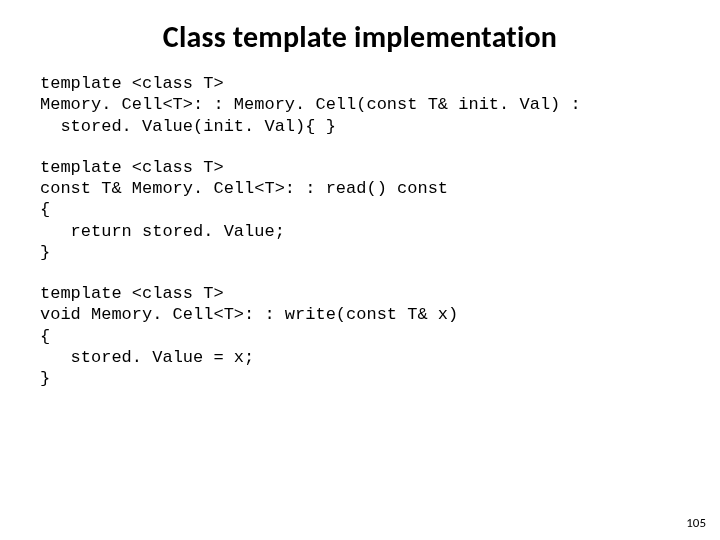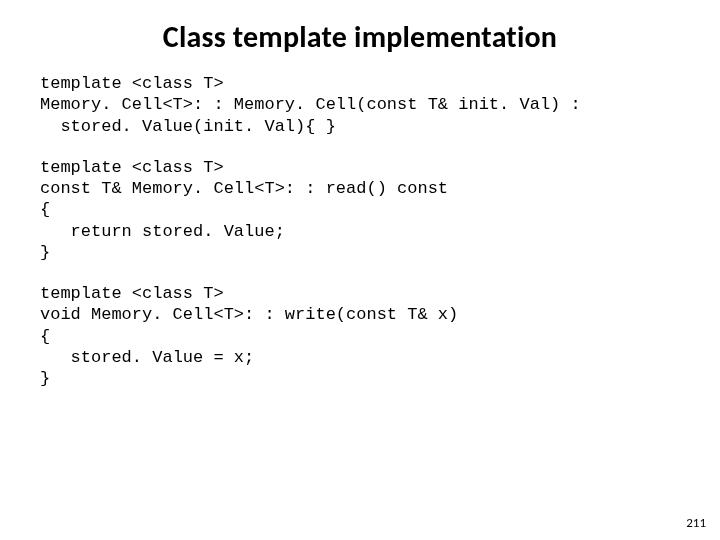--- a/index.html
+++ b/index.html
@@ -62,15 +62,15 @@
 {
    return stored. Value;
 }</div>
 
   <div class="code block">template &lt;class T&gt;
 void Memory. Cell&lt;T&gt;: : write(const T&amp; x)
 {
    stored. Value = x;
 }</div>
 
-  <div class="page-num">211</div>
+  <div class="page-num">105</div>
 
 </div>
 
 </body></html>

